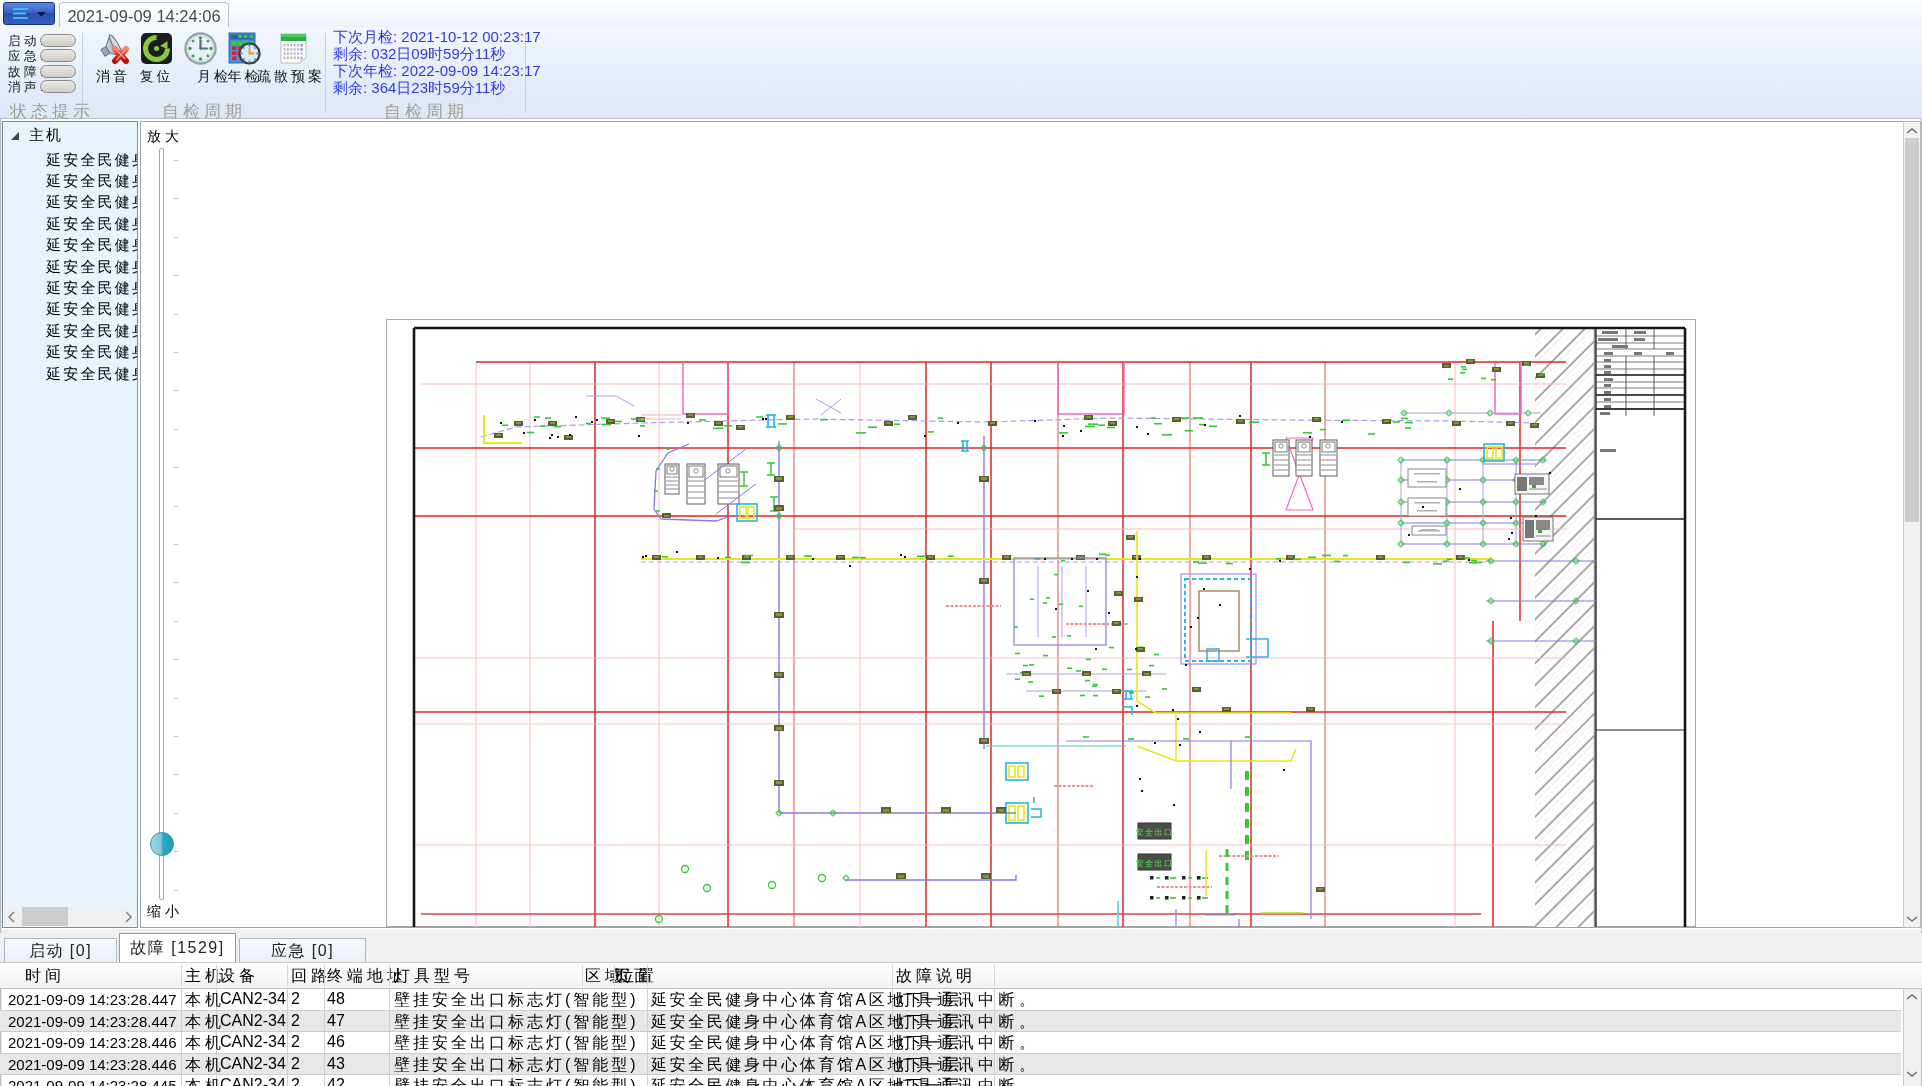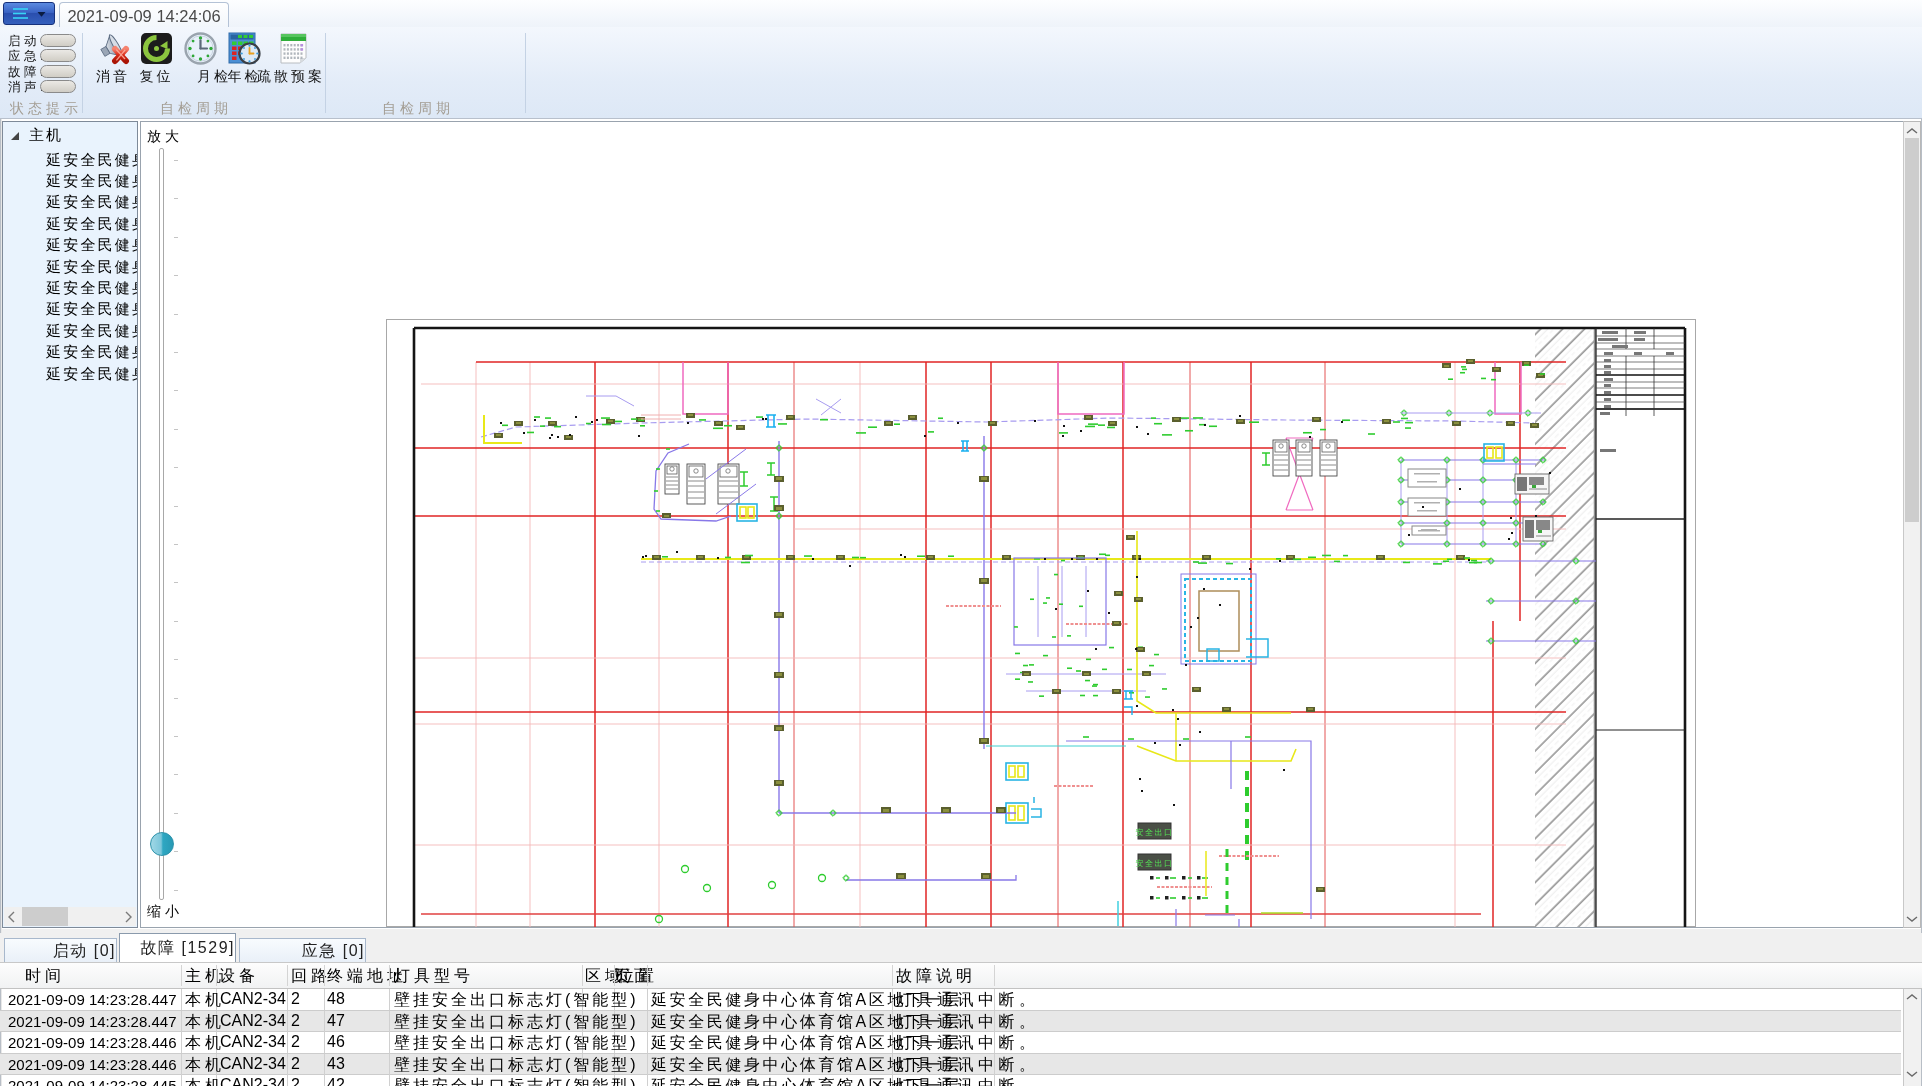--- a/index.html
+++ b/index.html
@@ -3,37 +3,37 @@
 *{margin:0;padding:0;box-sizing:border-box}
 html,body{width:1922px;height:1086px;overflow:hidden;font-family:"Liberation Sans", sans-serif;position:relative;background:#fff}
 .abs{position:absolute}
 #titlebar{left:0;top:0;width:1922px;height:27px;background:linear-gradient(#fdfeff,#eef3fa)}
 #appbtn{left:3px;top:2px;width:52px;height:23px;border:1px solid #16317c;border-radius:3px;
 background:linear-gradient(#5b8ae0 0%,#3a63c4 45%,#2a4fae 50%,#3560bd 100%)}
 #timetab{left:59px;top:2px;width:170px;height:26px;background:linear-gradient(#ffffff,#f2f6fb);
 border:1px solid #b4c2d6;border-bottom:none;border-radius:4px 4px 0 0;color:#4a4a4a;font-size:16.5px;text-align:center;line-height:26px}
 #ribbon{left:0;top:27px;width:1922px;height:92px;background:linear-gradient(#f3f7fd,#e3ecf8 60%,#dde8f6);border-bottom:1px solid #b8c0cc}
 .vsep{position:absolute;top:6px;width:1px;height:80px;background:#c4d2e4}
-.glabel{position:absolute;top:73px;font-size:14px;color:#a39d93;text-align:left;white-space:nowrap;letter-spacing:4px}
+.glabel{position:absolute;top:73px;font-size:17px;color:#a39d93;text-align:right;white-space:nowrap;letter-spacing:4px}
 .slab{position:absolute;font-size:12.5px;color:#111;white-space:nowrap;letter-spacing:3.5px}
 .pill{position:absolute;left:40px;width:36px;height:13px;border:1px solid #8a8a8a;border-radius:6.5px;
 background:linear-gradient(#ebe9e5,#d0cdc5)}
 .icon{position:absolute;top:5px}
 .ilabel{position:absolute;top:41px;font-size:14px;color:#111;text-align:center;white-space:nowrap;letter-spacing:3px}
 .binfo{position:absolute;left:8px;color:#2d3be6;font-size:15px;white-space:nowrap;line-height:17px}
 #tree{left:2px;top:121px;width:136px;height:807px;background:#e9f3fd;border:1px solid #7e8a99;font-size:15px;color:#000;overflow:hidden}
 .titem{position:absolute;left:43px;white-space:nowrap;letter-spacing:2.2px}
 #thumbbar{position:absolute;left:1px;bottom:1px;width:132px;height:19px;background:#f0f0f0}
 #canvas{left:140px;top:121px;width:1763px;height:807px;background:#fff;border:1px solid #99a3ae;border-right:none;overflow:hidden}
 #vscroll{left:1903px;top:121px;width:18px;height:807px;background:#f1f1f1;border:1px solid #b8b8b8;border-left:1px solid #c8c8c8}
 .arr{position:absolute;width:16px;text-align:center;color:#6a6a6a;font-size:11px;font-family:"Liberation Sans", sans-serif}
 #botdiv{left:0;top:929px;width:1922px;height:4px;background:#f0f0f0}
 #tabbar{left:0;top:933px;width:1922px;height:29px;background:#f0f0f0}
 .tab{position:absolute;top:5px;height:24px;letter-spacing:1.5px;background:linear-gradient(#f8fbfe,#e9f0f8);border:1px solid #a8b8cc;border-bottom:none;
-font-size:16px;color:#222;text-align:right;line-height:23px}
+font-size:16px;color:#222;text-align:center;line-height:23px}
 .tab.act{top:0;height:29px;background:#fff;border-color:#8a9aac;line-height:28px}
 #thead{left:0;top:962px;width:1922px;height:27px;background:linear-gradient(#fdfdfd,#f1f2f3);border-top:1px solid #c8c8c8;border-bottom:1px solid #c2c2c2;font-size:16px;color:#000}
 .hcell{position:absolute;top:3px;white-space:nowrap;letter-spacing:4px}
 .hsep{position:absolute;top:2px;width:1px;height:21px;background:#d4d4d4}
 .trow{position:absolute;left:0;width:1901px;height:21.5px;font-size:16px;color:#000;white-space:nowrap;border-bottom:1px solid #cccccc}
 .trow.alt{background:#e7e7e7}
 .tcell{position:absolute;top:1px;white-space:nowrap}
 .tvsep{position:absolute;top:0;width:1px;height:21px;background:#d0d0d0}
 #tvscroll{left:1903px;top:989px;width:18px;height:97px;background:#f1f1f1;border-left:1px solid #c8c8c8}
 </style></head><body>
@@ -183,20 +183,21 @@
           <rect x="20.1" y="24.6" width="2" height="2.4"></rect>
           <rect x="23.5" y="24.6" width="2" height="2.4"></rect>
         </g>
         <g fill="#b78ee0">
           <rect x="23.5" y="12" width="2.6" height="2.4"></rect>
           <rect x="23.5" y="16.2" width="2.6" height="2.4"></rect>
         </g>
       </svg></div>
     <div class="ilabel" style="left:251px;width:80px">疏散预案</div>
     <div class="glabel" style="left:160px;width:86px">自检周期</div>
+    <div class="binfo" style="left:333px;top:1px">下次月检: 2021-10-12 00:23:17<br>剩余: 032日09时59分11秒<br>下次年检: 2022-09-09 14:23:17<br>剩余: 364日23时59分11秒</div>
     <div class="glabel" style="left:382px;width:86px">自检周期</div>
   </div>
 <div class="abs" id="tree">
     <svg style="position:absolute;left:8px;top:9px" width="10" height="10">
       <path d="M8 1 V9 H0 Z" fill="#444"></path>
     </svg>
     <div class="abs" style="left:26px;top:4px;letter-spacing:2px">主机</div>
     <div class="titem" style="top:28.5px">延安全民健身体</div>
     <div class="titem" style="top:49.9px">延安全民健身体</div>
     <div class="titem" style="top:71.3px">延安全民健身体</div>

